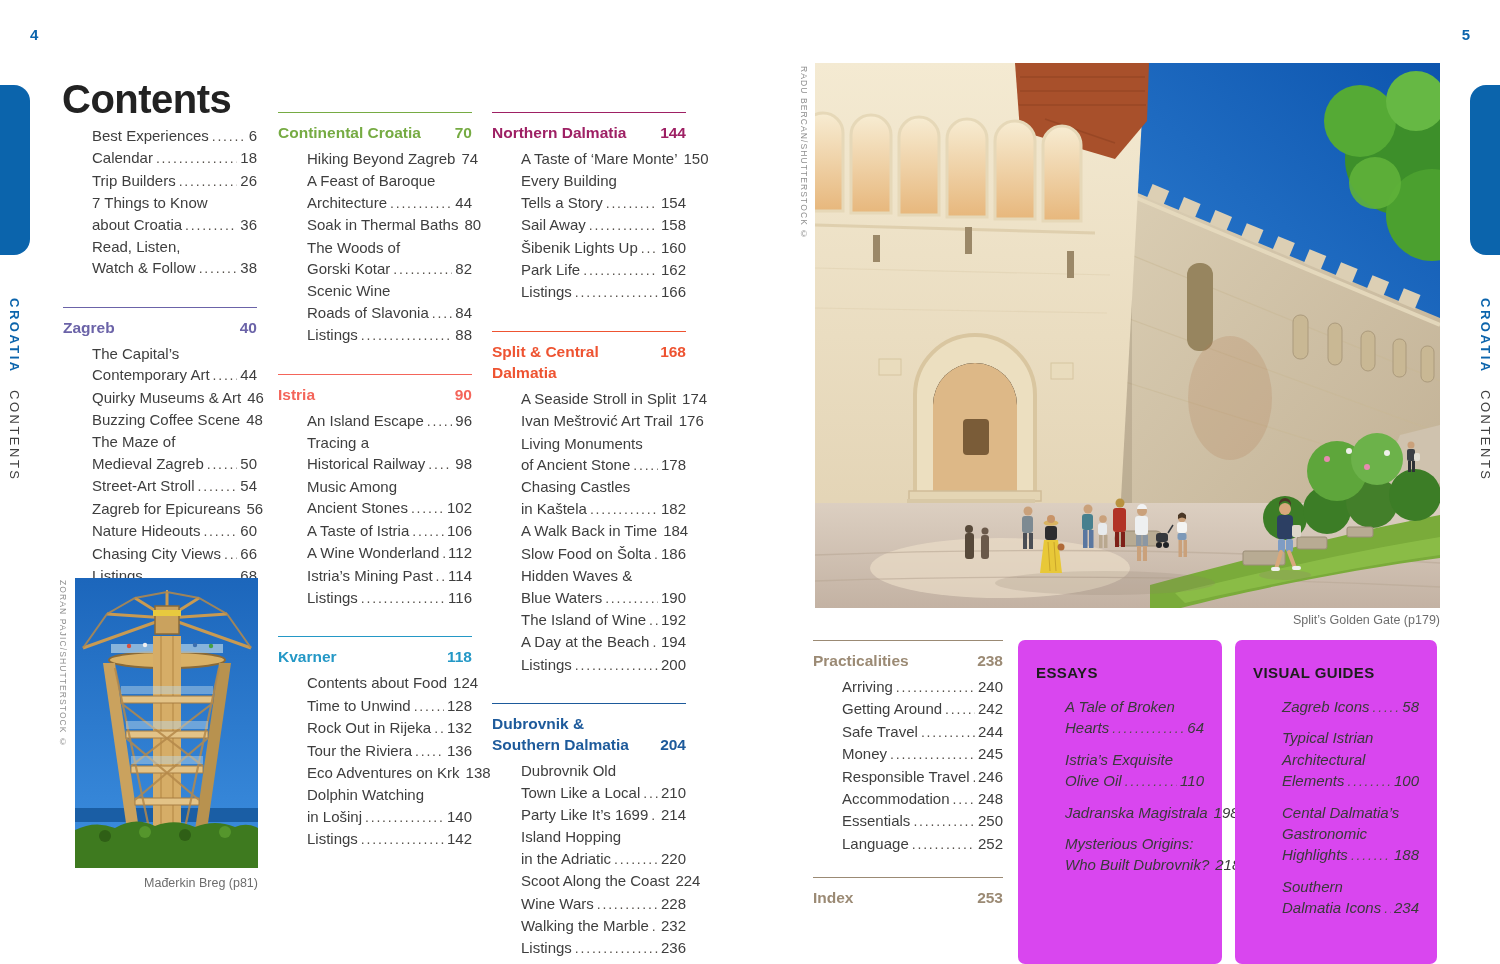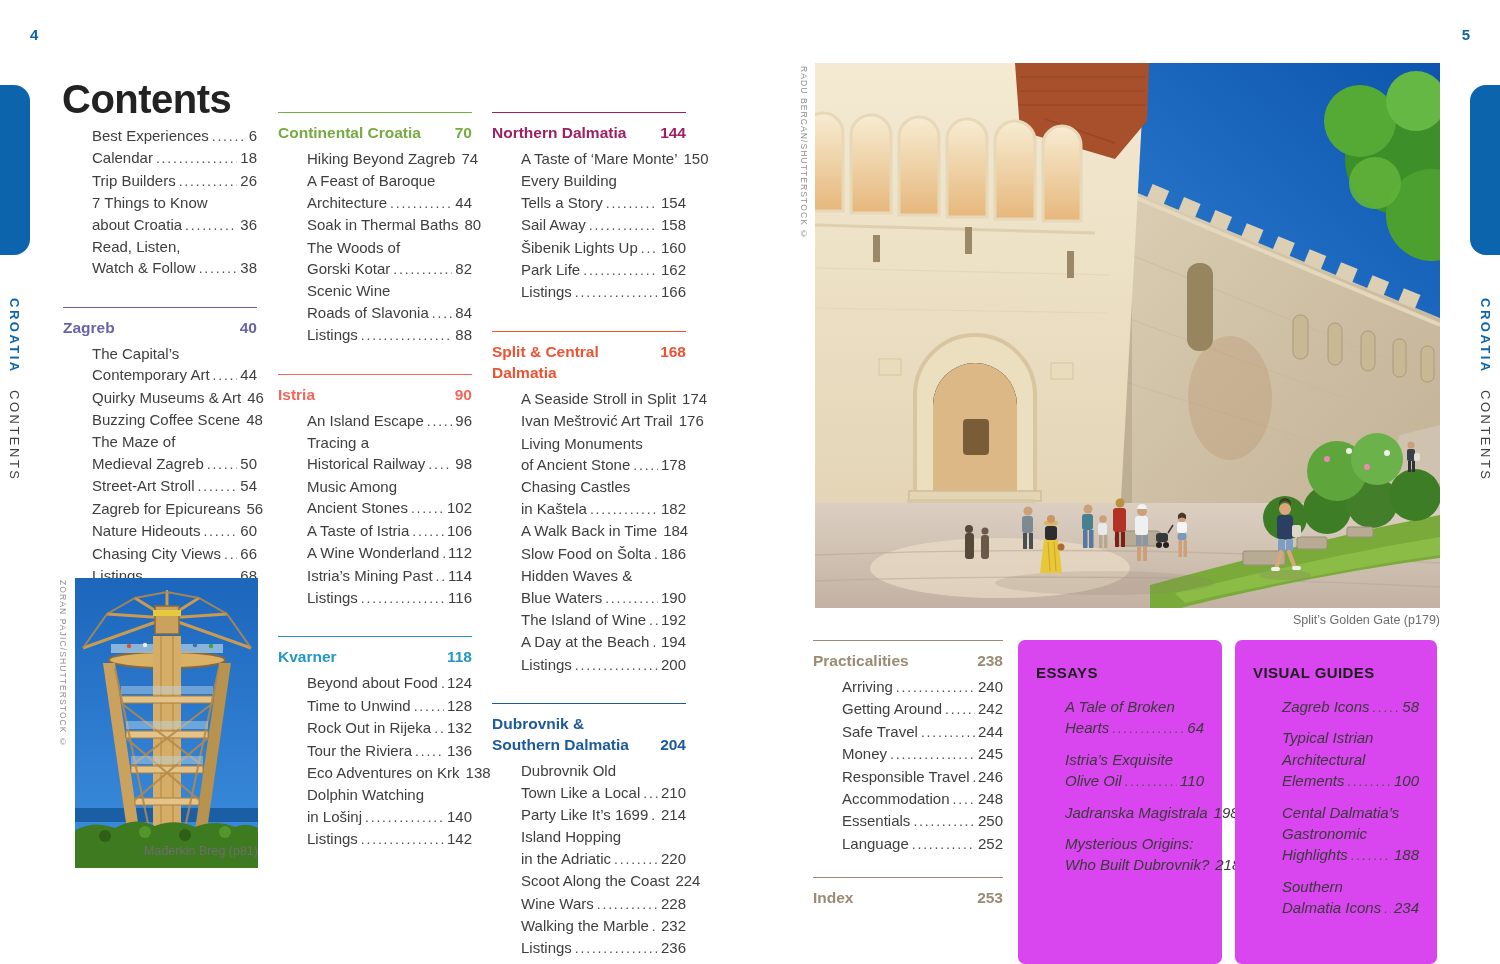--- a/index.html
+++ b/index.html
@@ -38,21 +38,21 @@
   .box-essays{left:1018px;width:204px;}
   .box-vg{left:1235px;width:202px;}
   .side-box .entry{margin-bottom:9px;}
   .side-box .eline,.side-box .erow{color:#3a3a3a;font-style:italic;}
   
   .photo{position:absolute;overflow:hidden;display:block;}
   .photo-gate{left:815px;top:63px;width:625px;height:545px;}
   .photo-tower{left:75px;top:578px;width:183px;height:290px;}
   .caption{position:absolute;font-size:12.5px;color:#6d6d6d;text-align:right;}
   .cap-gate{left:815px;top:613px;width:625px;}
-  .cap-tower{left:63px;top:844px;width:195px;}
+  .cap-tower{left:63px;top:876px;width:195px;}
   .credit{position:absolute;writing-mode:vertical-rl;font-size:8.5px;letter-spacing:1.1px;color:#8f8f8f;white-space:nowrap;}
   .credit-gate{left:799px;top:66px;}
   .credit-tower{left:58px;top:580px;}
   svg{display:block;}
 </style>
 </head>
 <body>
 
 <div class="pagenum pagenum-l">4</div>
 <div class="pagenum pagenum-r">5</div>
@@ -302,21 +302,21 @@
     </div>
   <div class="toc-section" style="--c: #2498c6;">
       <div class="rule"></div>
       <div class="h-row">
         <span>Kvarner</span>
         <span>118</span>
       </div>
       <div class="entries">
         <div class="entry">
           <div class="erow">
-            <span class="etext">Beyond about Food</span>
+            <span class="etext">Contents about Food</span>
             <span class="dots"></span>
             <span class="enum">124</span>
           </div>
         </div>
         <div class="entry">
           <div class="erow">
             <span class="etext">Time to Unwind</span>
             <span class="dots"></span>
             <span class="enum">128</span>
           </div>

